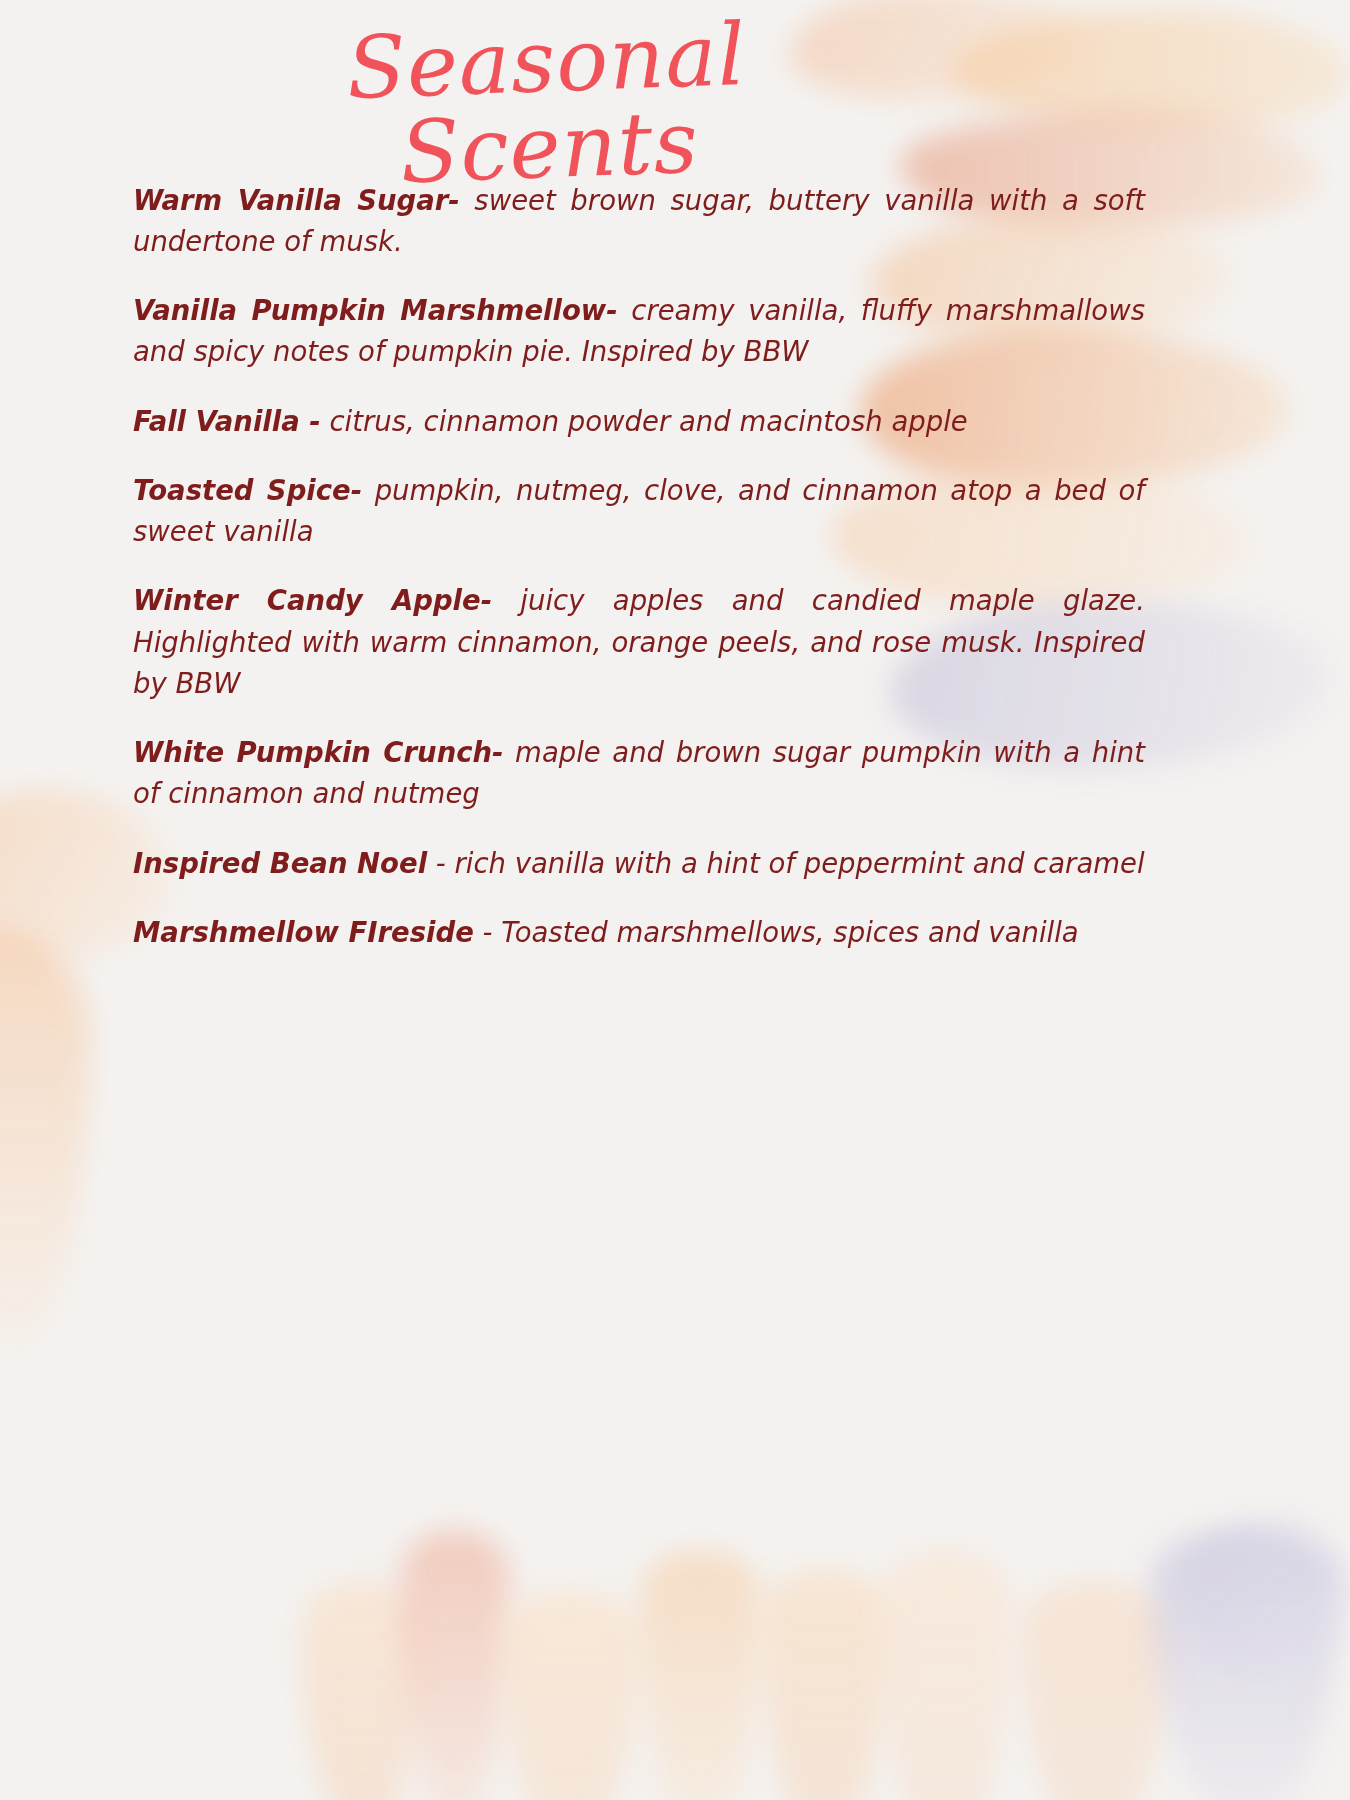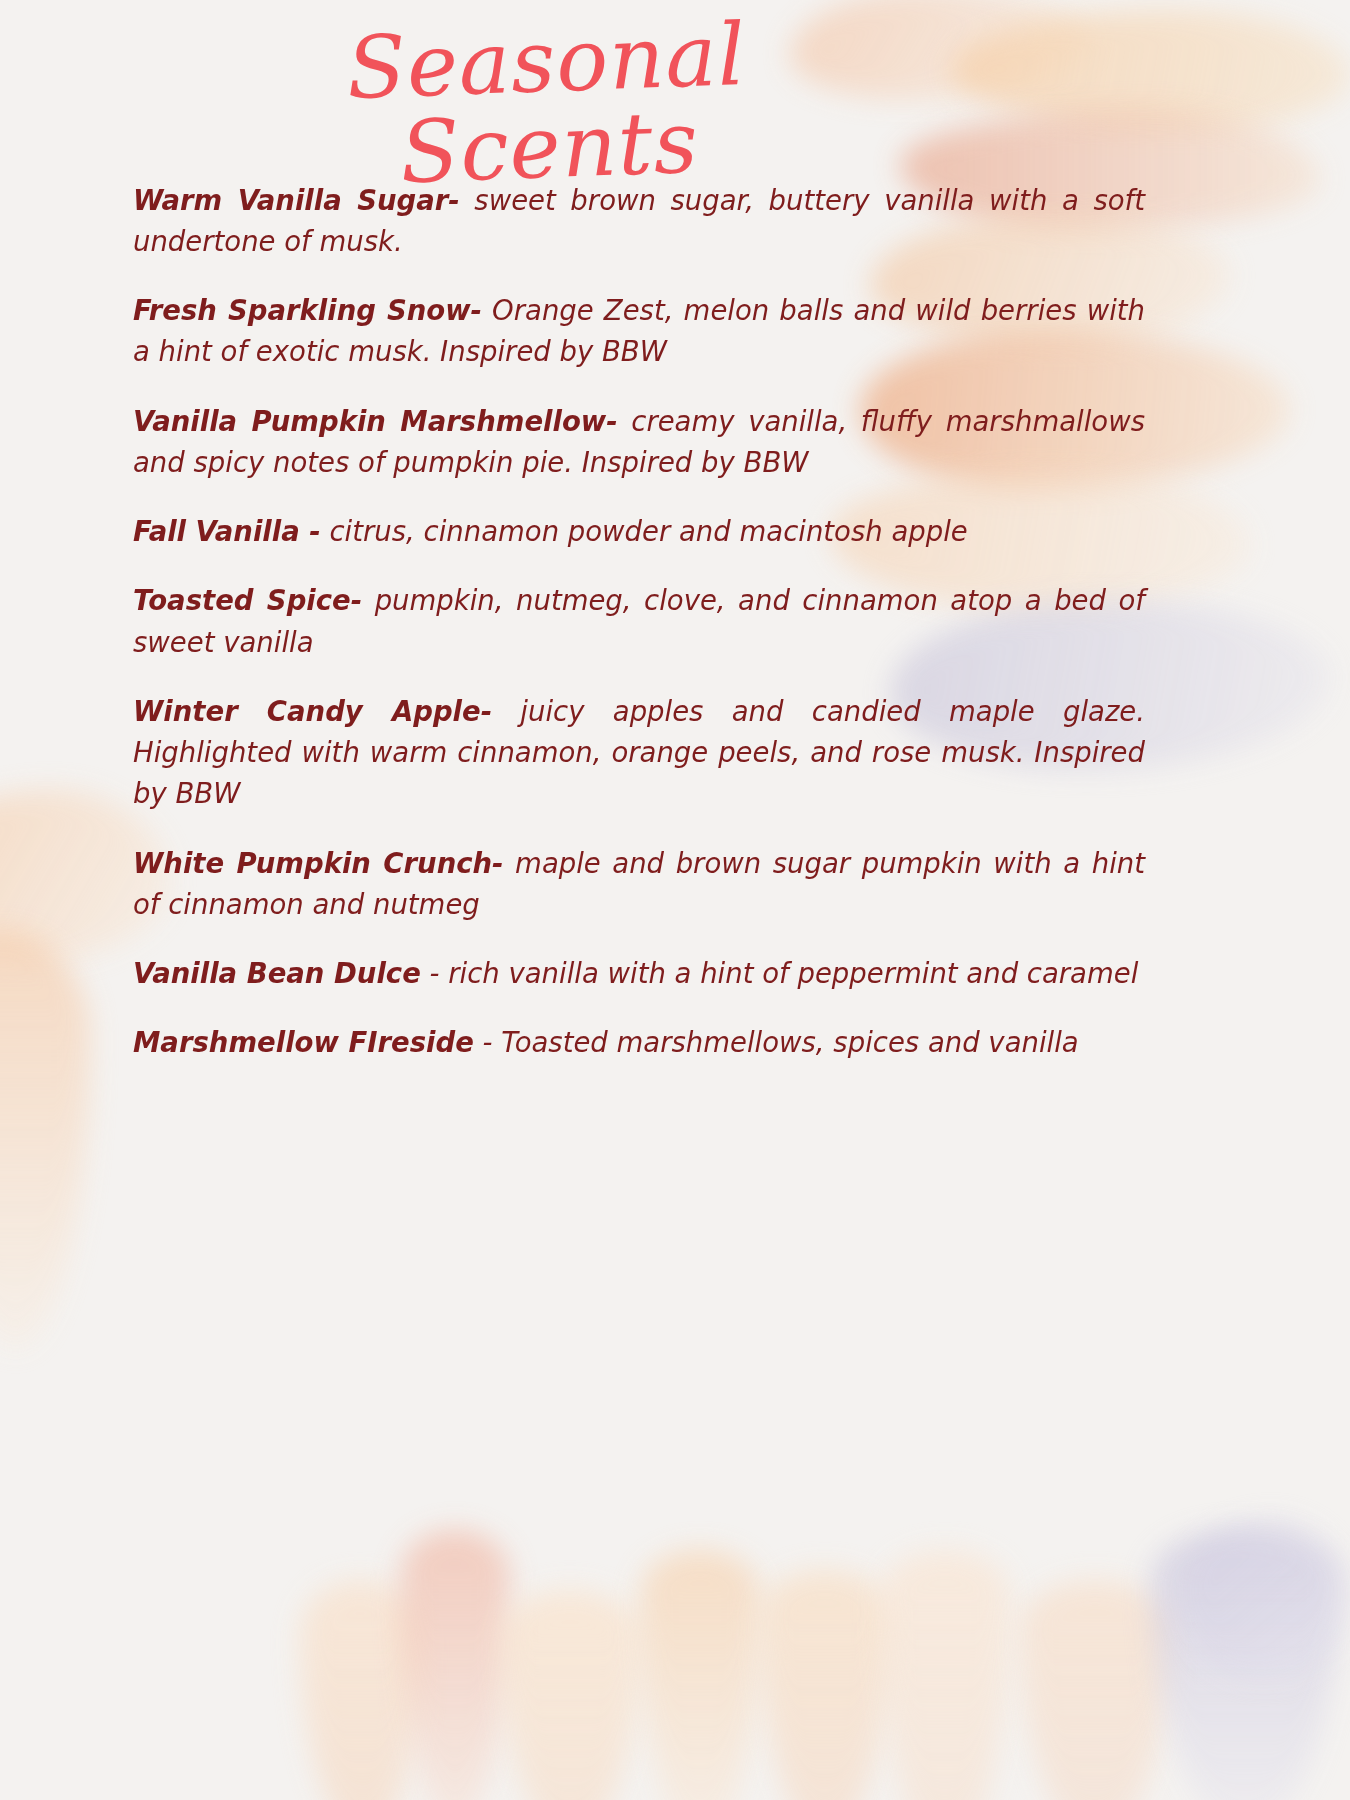--- a/index.html
+++ b/index.html
@@ -191,23 +191,20 @@
 <div class="page">
 
   <div class="title">Seasonal Scents</div>
 
   <div class="list">
 
     <p class="entry">
       <span class="name">Warm Vanilla Sugar-</span><span class="desc"> sweet brown sugar, buttery vanilla with a soft undertone of musk.</span>
     </p>
 
-    <p class="entry">
-      <span class="name">Fresh Sparkling Snow-</span><span class="desc"> Orange Zest, melon balls and wild berries with a hint of exotic musk. Inspired by BBW</span>
-    </p>
 
     <p class="entry">
       <span class="name">Vanilla Pumpkin Marshmellow-</span><span class="desc"> creamy vanilla, fluffy marshmallows and spicy notes of pumpkin pie. Inspired by BBW</span>
     </p>
 
     <p class="entry">
       <span class="name">Fall Vanilla -</span><span class="desc"> citrus, cinnamon powder and macintosh apple</span>
     </p>
 
 
@@ -217,21 +214,21 @@
 
     <p class="entry">
       <span class="name">Winter Candy Apple-</span><span class="desc"> juicy apples and candied maple glaze. Highlighted with warm cinnamon, orange peels, and rose musk. Inspired by BBW</span>
     </p>
 
     <p class="entry">
       <span class="name">White Pumpkin Crunch-</span><span class="desc"> maple and brown sugar pumpkin with a hint of cinnamon and nutmeg</span>
     </p>
 
     <p class="entry">
-      <span class="name">Vanilla Bean Dulce</span><span class="desc"> -  rich vanilla with a hint of peppermint and caramel</span>
+      <span class="name">Inspired Bean Noel</span><span class="desc"> -  rich vanilla with a hint of peppermint and caramel</span>
     </p>
 
     <p class="entry">
       <span class="name">Marshmellow FIreside</span><span class="desc"> - Toasted marshmellows, spices and vanilla</span>
     </p>
 
   </div>
 </div>
 
 </body></html>

